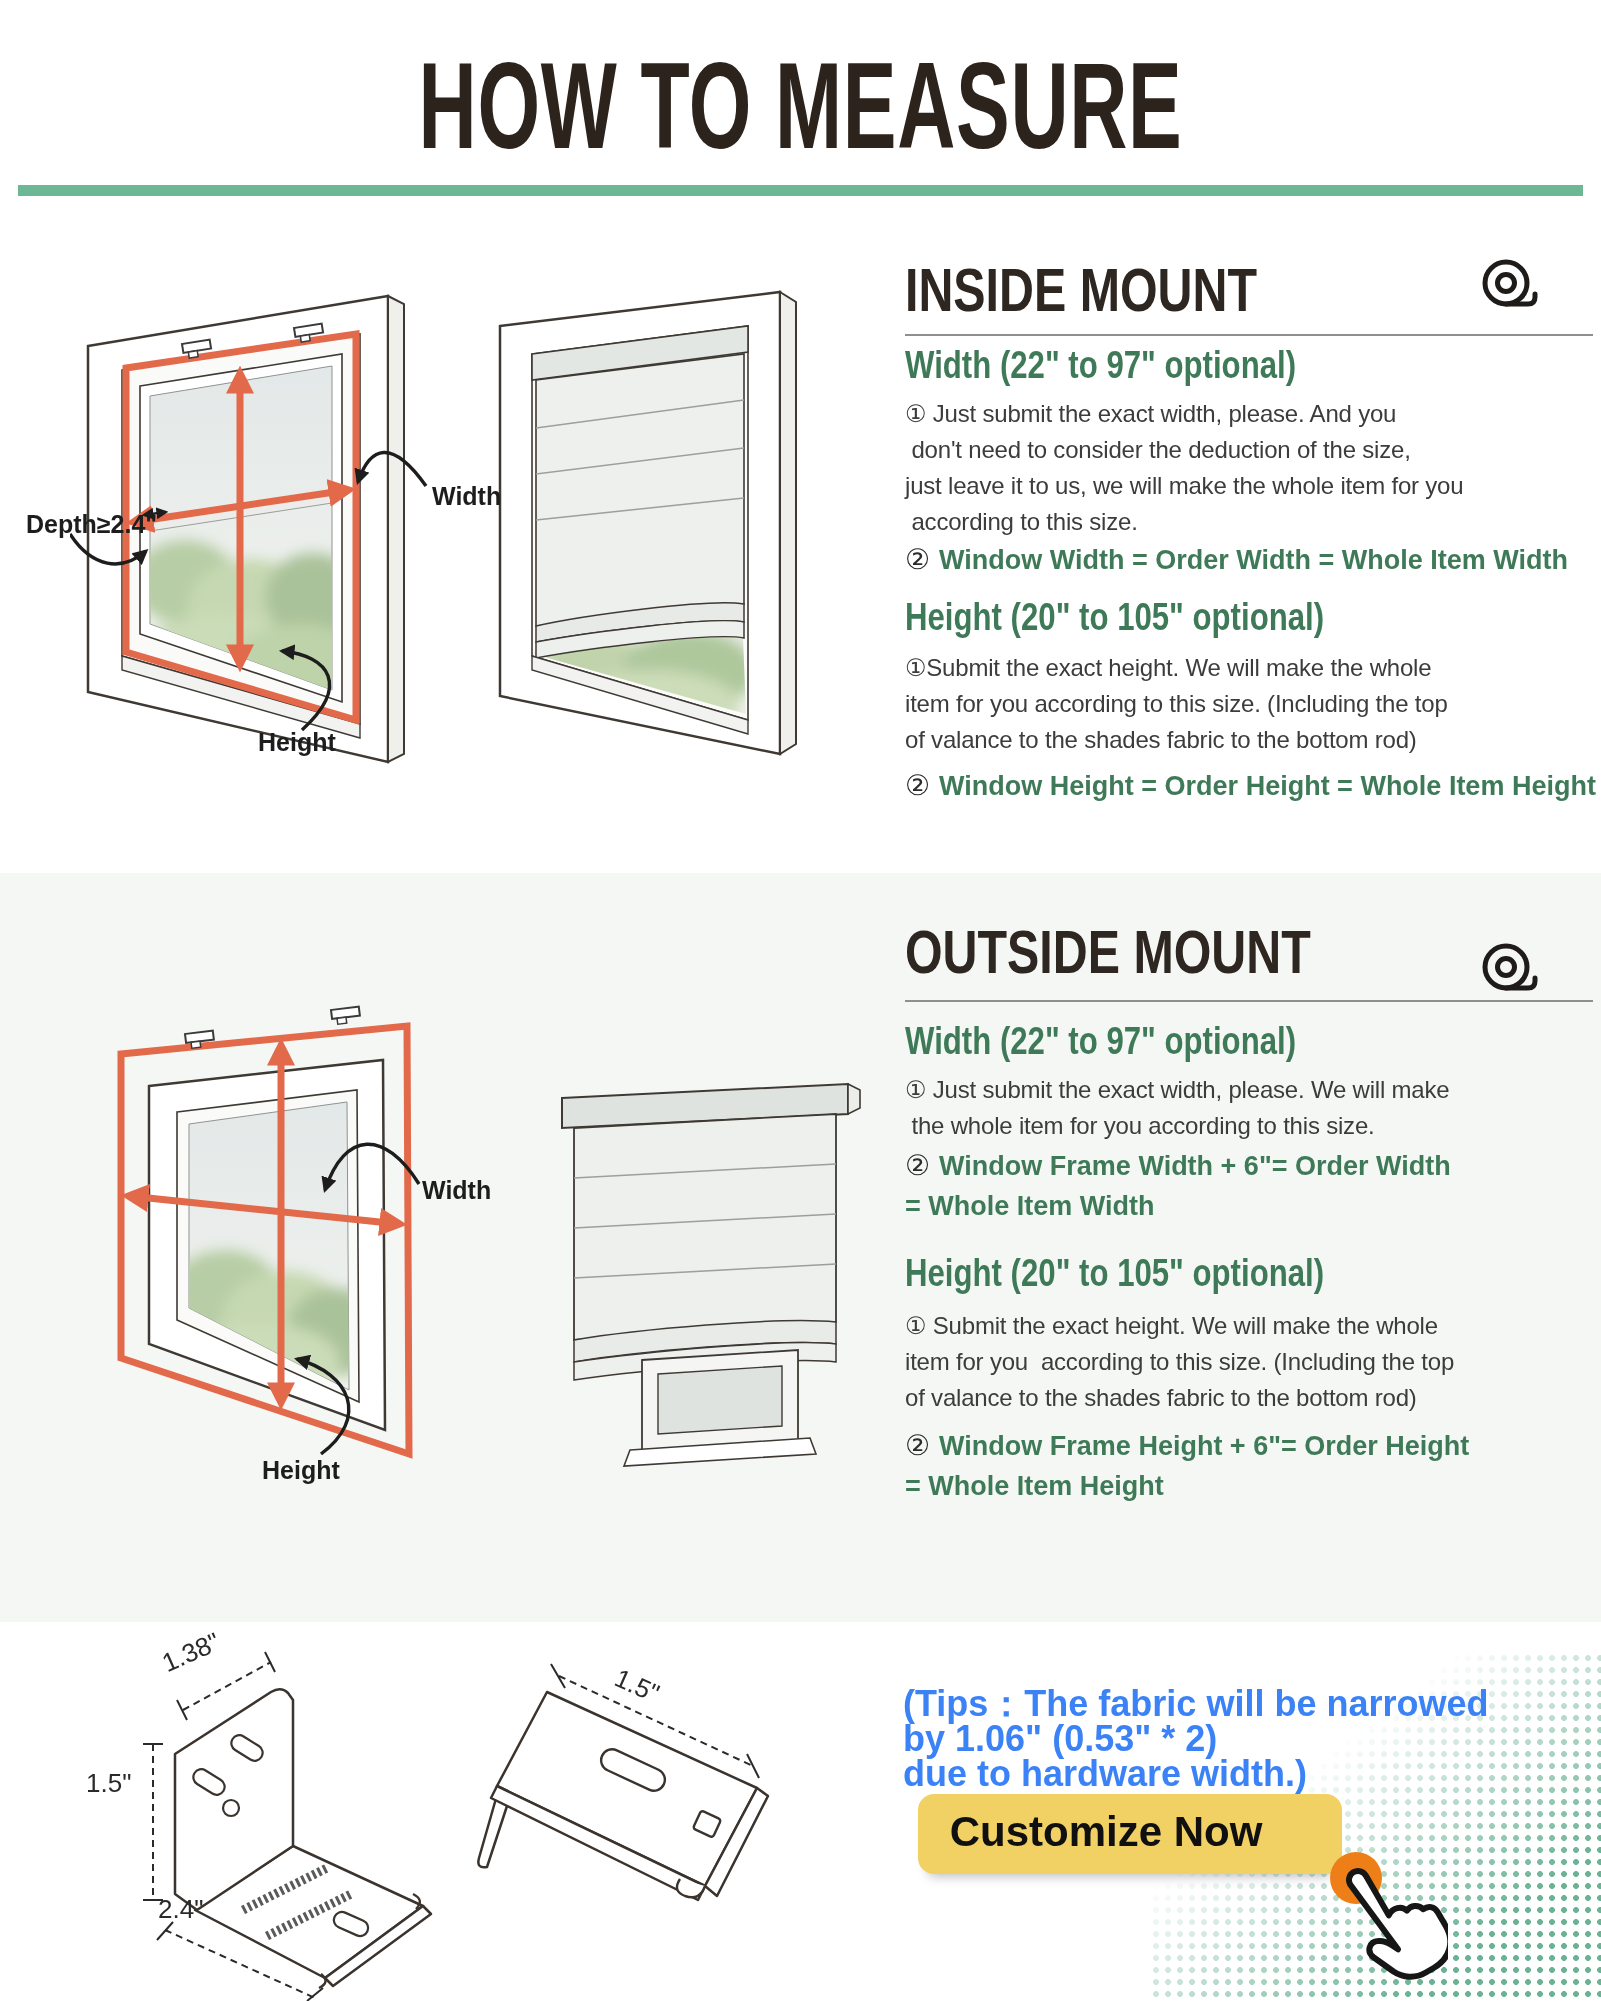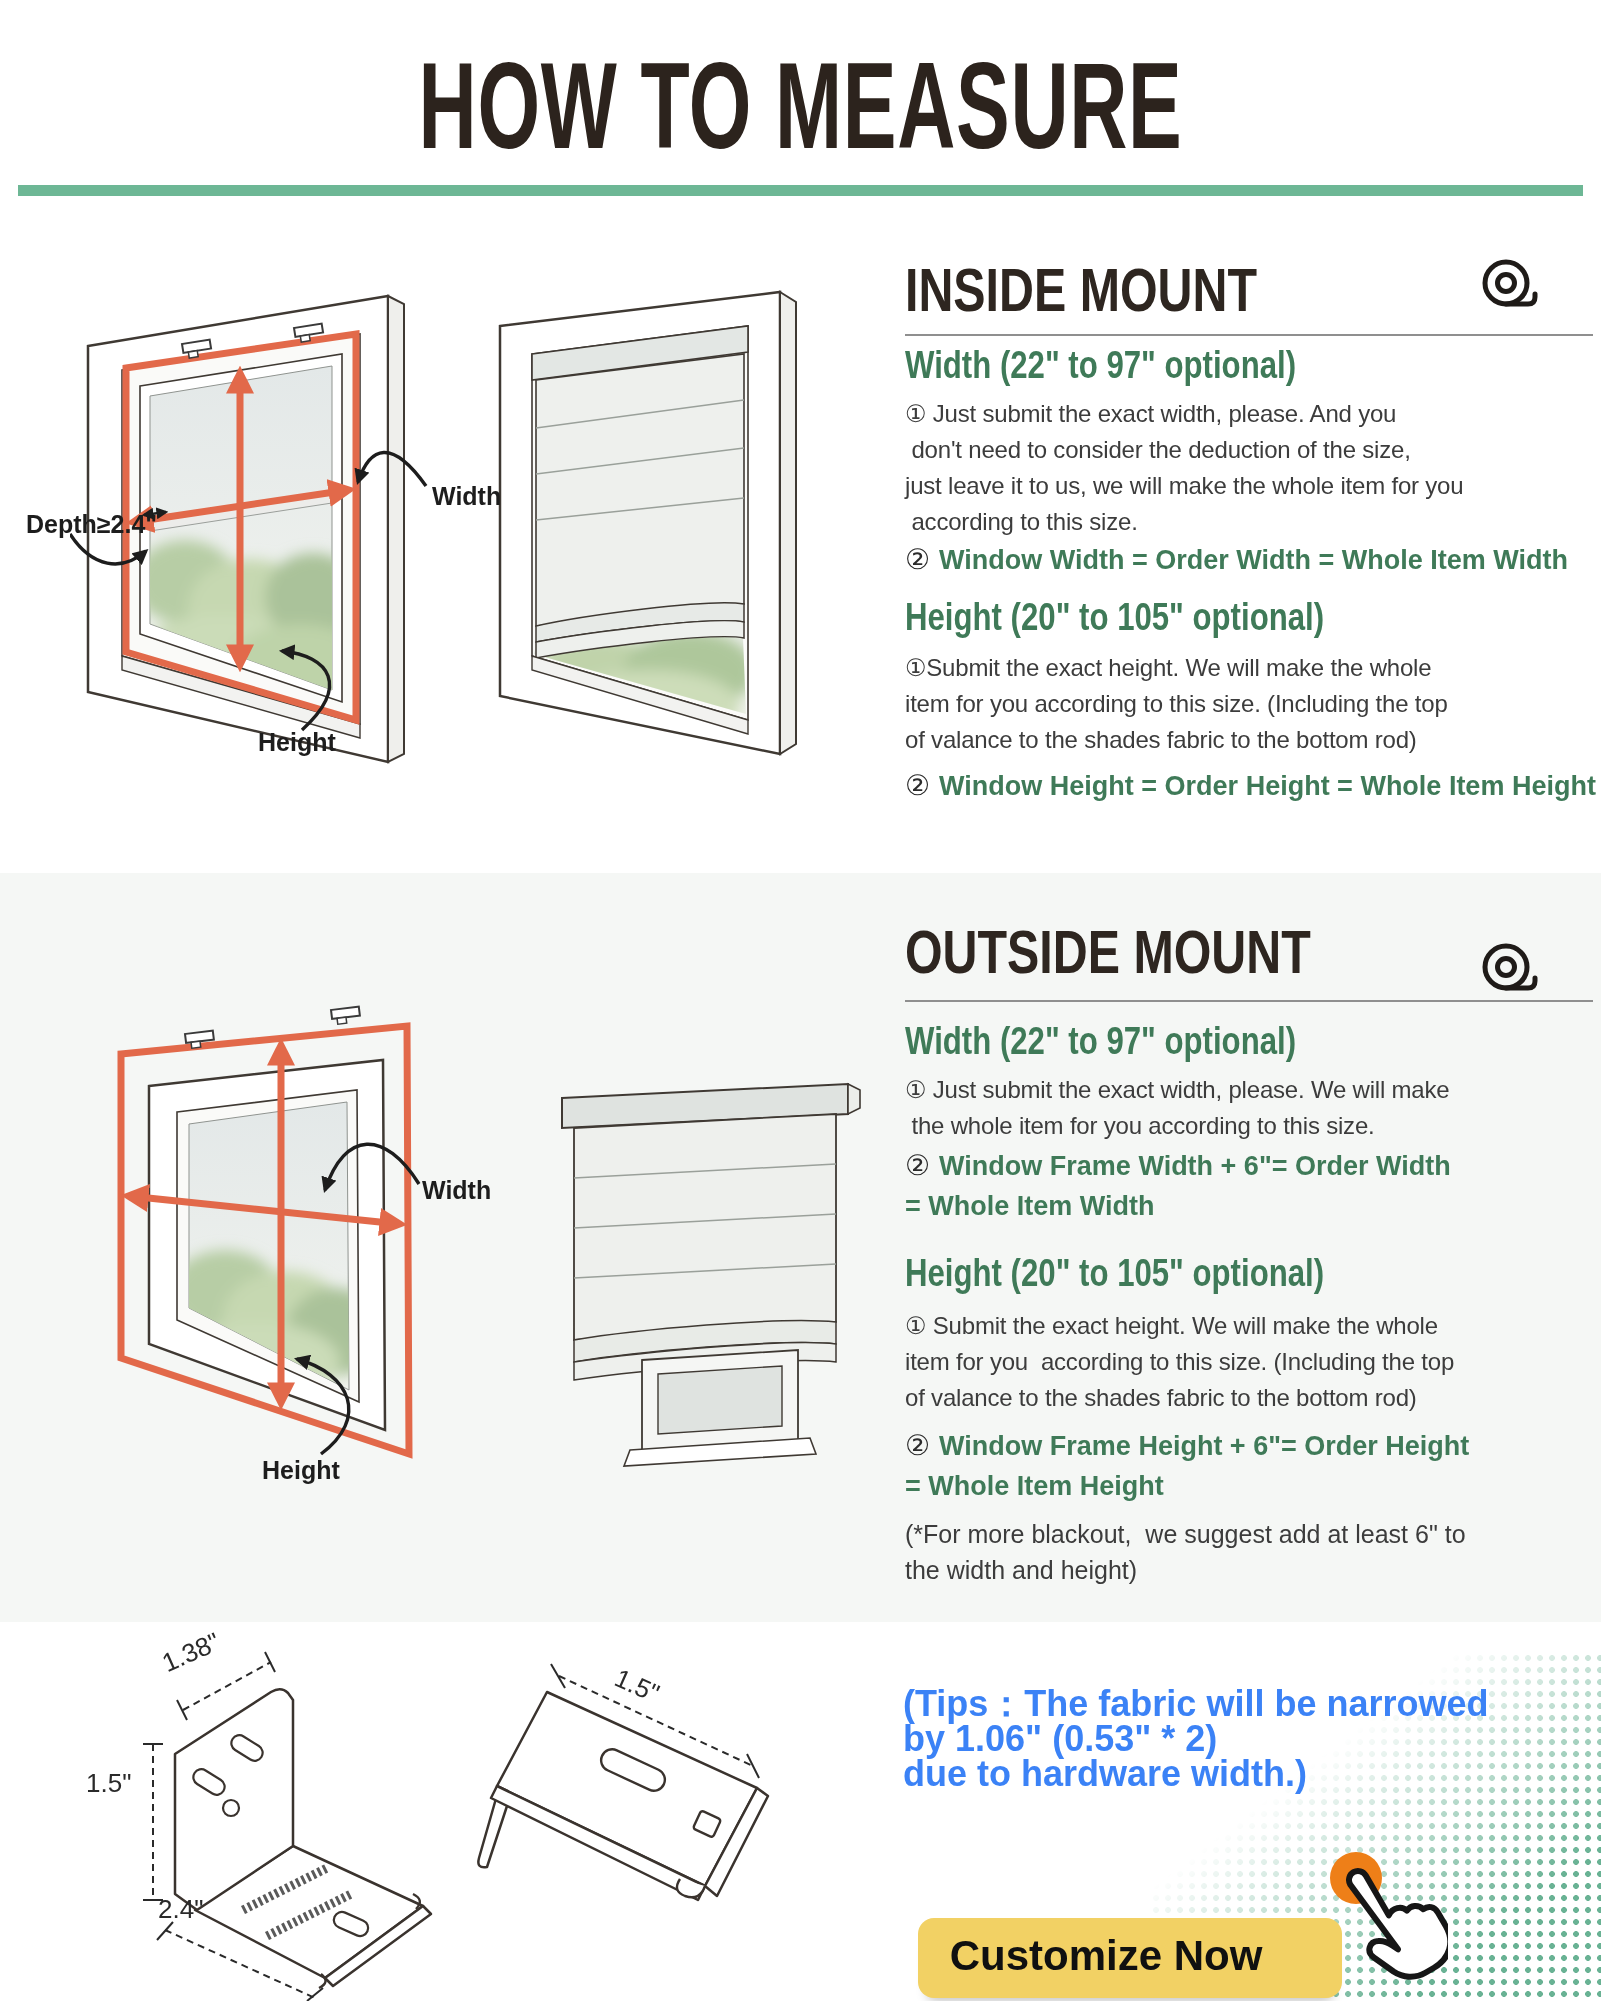--- a/index.html
+++ b/index.html
@@ -16,21 +16,21 @@
   .formula{font-size:27px;font-weight:bold;color:#3f7a58;line-height:40px;width:700px;}
   .formula .num{color:#2b2b2b;font-weight:normal;font-size:28px;margin-right:9px;}
   .formula .ftext{white-space:pre-wrap;}
   .divider{height:2px;background:#8f8f8f;width:688px;}
   .note{font-size:25px;line-height:36px;color:#3c3c3c;white-space:pre-wrap;}
   .dlabel{font-size:25px;font-weight:bold;color:#1d1d1d;white-space:nowrap;text-align:center;}
   .dim{font-size:26px;color:#2a2a2a;white-space:nowrap;}
   .rot-l{transform:rotate(-24deg);transform-origin:left bottom;}
   .rot-r{transform:rotate(24deg);transform-origin:left bottom;}
   .tips{font-size:36px;font-weight:bold;color:#3b82f6;line-height:35px;white-space:pre-wrap;width:600px;}
-  .cta{top:1918px;left:918px;width:424px;height:80px;background:#f2d164;border-radius:16px;border:none;
+  .cta{top:1794px;left:918px;width:424px;height:80px;background:#f2d164;border-radius:16px;border:none;
        font-family:inherit;font-size:42px;font-weight:bold;color:#101010;cursor:pointer;padding:0 48px 4px 0;
        box-shadow:0 12px 12px -10px rgba(0,0,0,.28);}
   .dots{left:1150px;top:1652px;width:451px;height:349px;
         background-image:radial-gradient(circle,#69b294 2.6px,rgba(105,178,148,0) 3.2px);
         background-size:12px 12px;}
   .dots::after{content:"";position:absolute;inset:0;
         background:linear-gradient(to top left, rgba(255,255,255,0) 22%, #ffffff 66%);}
 </style>
 </head>
 <body>
@@ -238,22 +238,20 @@
 
   <div class="abs g-h" style="left:905px;top:1252px">Height (20" to 105" optional)</div>
   <div class="abs body-t" style="left:905px;top:1308px">① Submit the exact height. We will make the whole
 item for you  according to this size. (Including the top
 of valance to the shades fabric to the bottom rod)</div>
   <div class="abs formula" style="left:905px;top:1426px">
     <span class="num">②</span><span class="ftext">Window Frame Height + 6"= Order Height
 = Whole Item Height</span>
   </div>
 
-  <div class="abs note" style="left:905px;top:1516px">(*For more blackout,  we suggest add at least 6" to
-the width and height)</div>
 
   <svg class="abs" style="left:75px;top:1648px" width="400" height="353" viewBox="0 0 400 353">
     <g fill="#ffffff" stroke="#3a332e" stroke-width="2.5" stroke-linejoin="round">
 
       <polygon points="120,262 218,198 348,258 250,330"></polygon>
       <polygon points="348,258 356,266 258,338 250,330"></polygon>
 
       <path d="M100,106 L196,44 Q206,38 213,45 L218,52 L218,198 L122,262 L100,246 Z"></path>
     </g>
 

